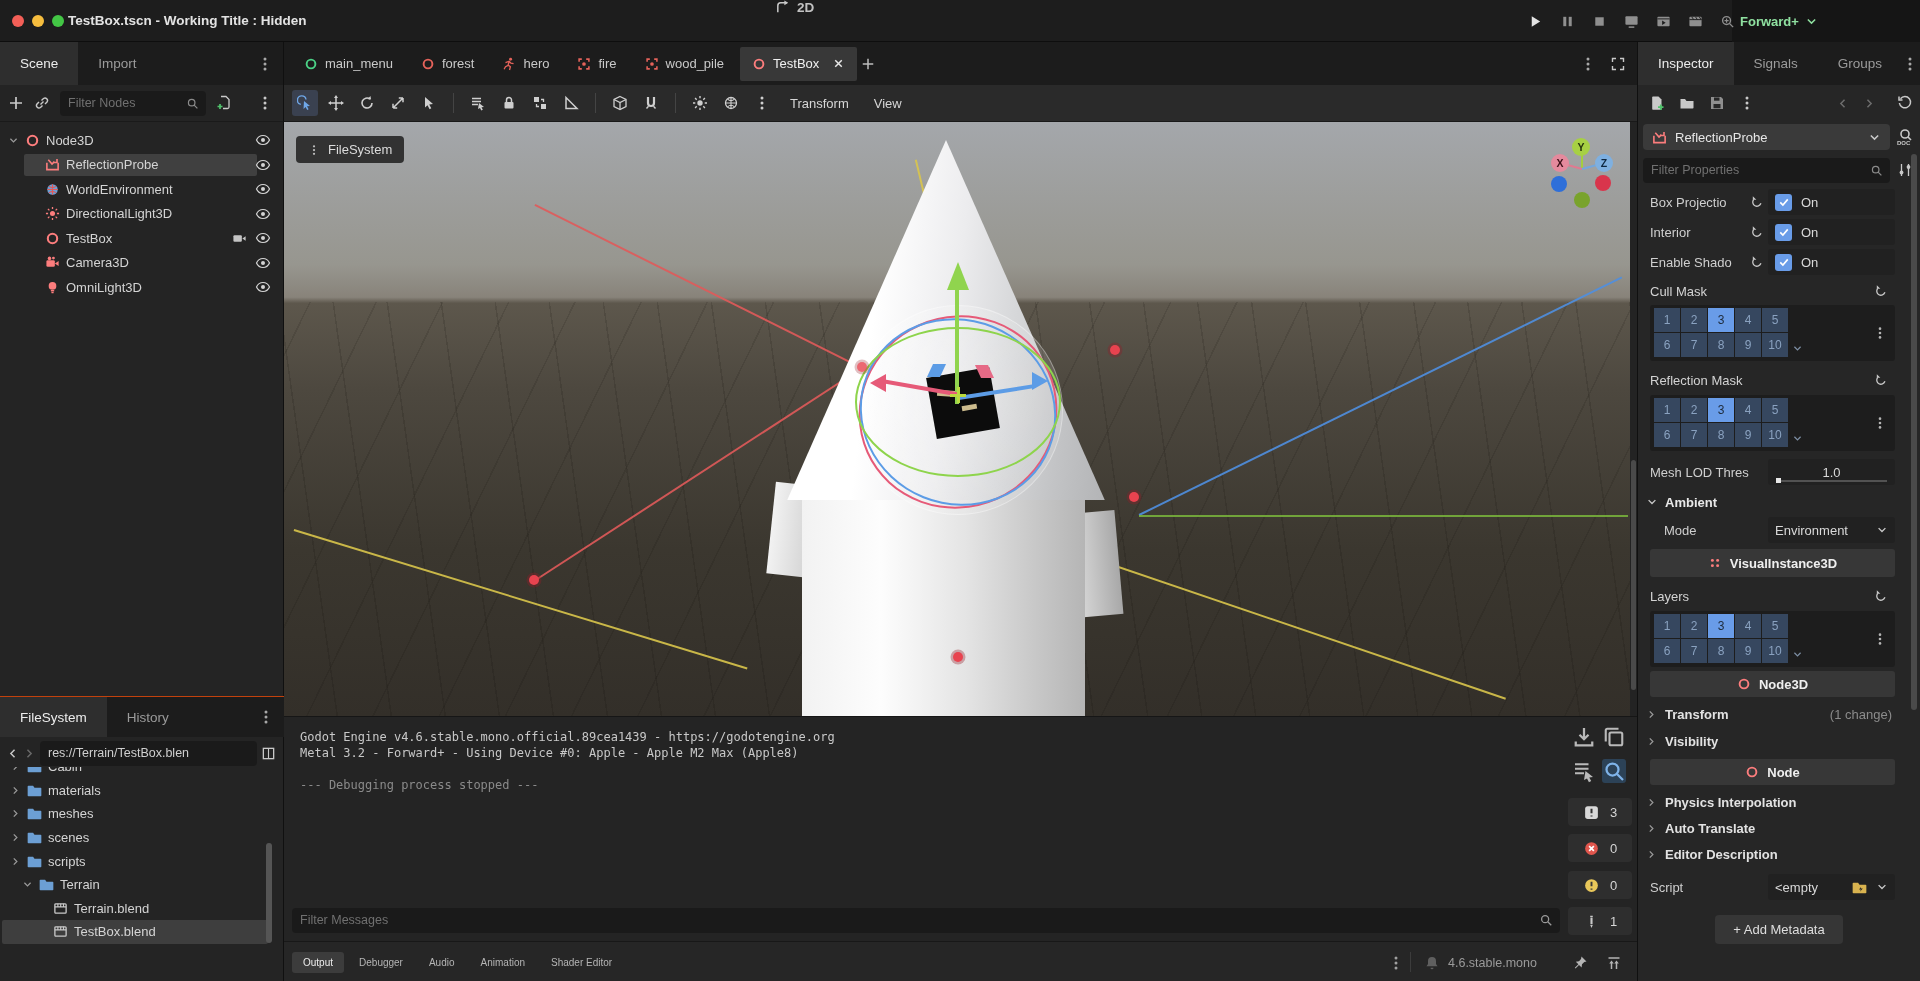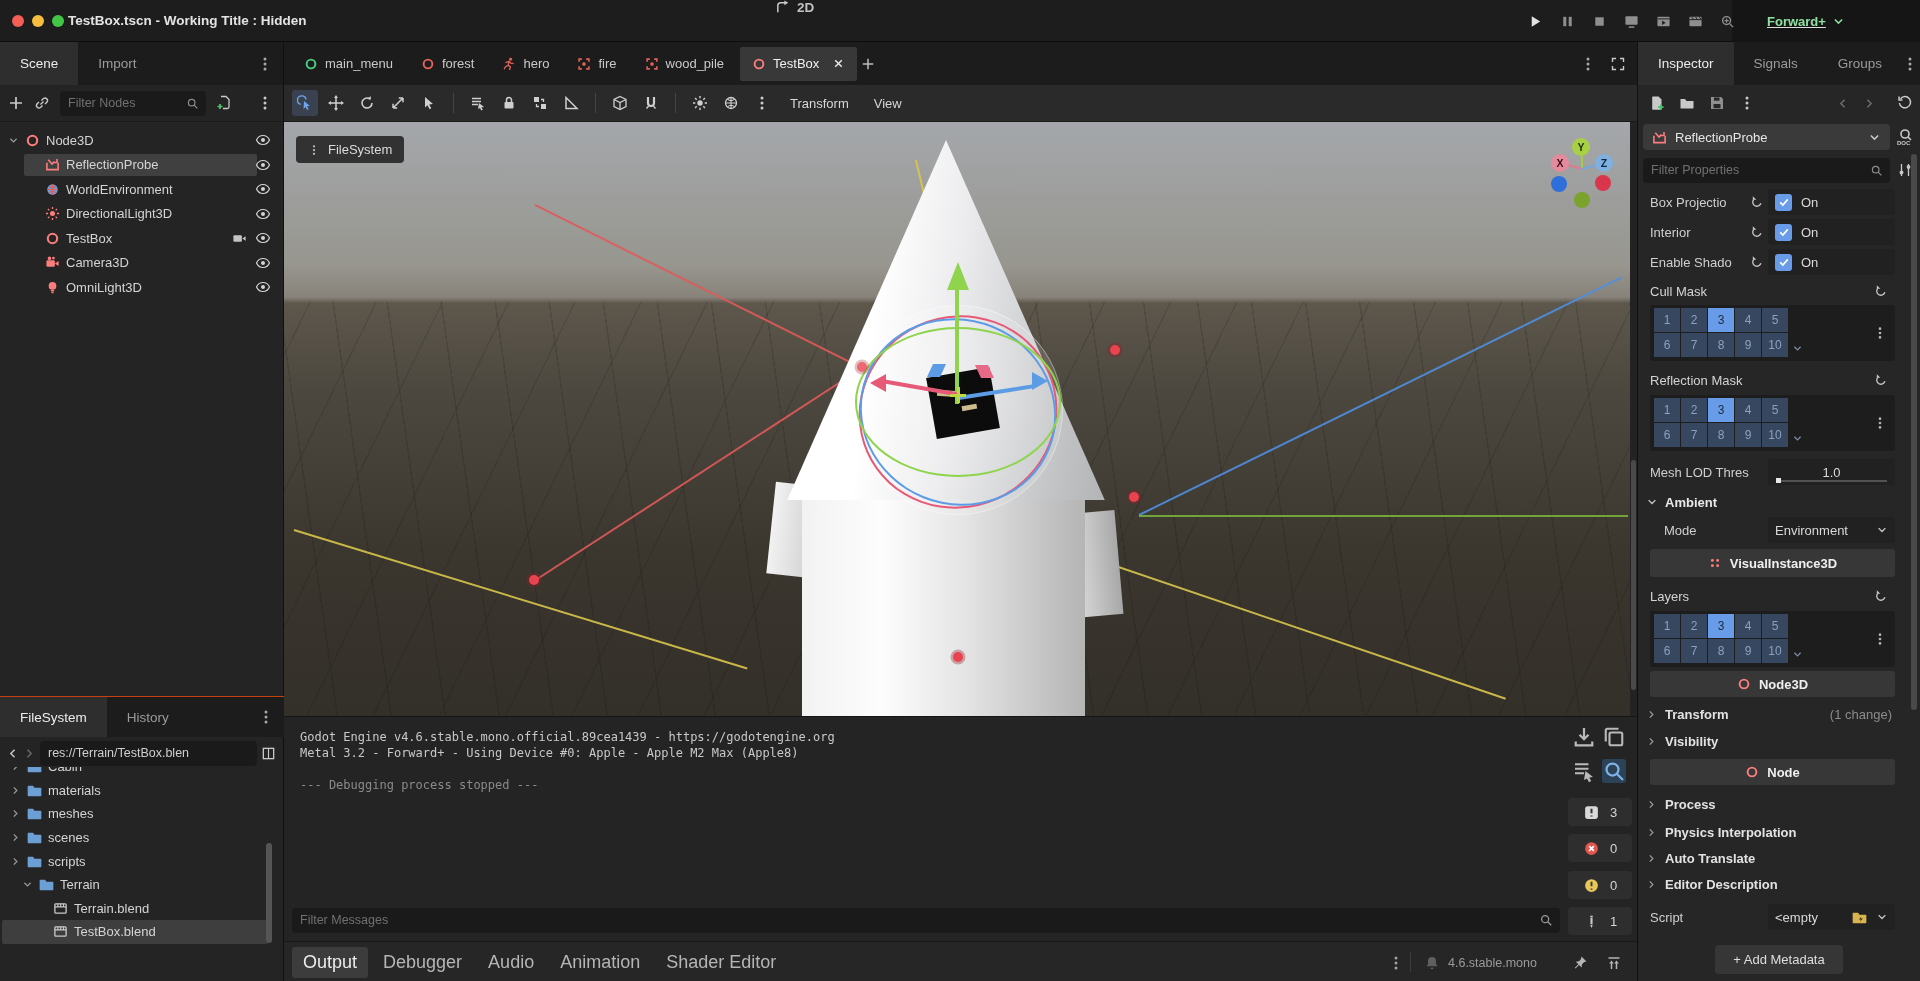--- a/index.html
+++ b/index.html
@@ -63,21 +63,21 @@
   .arm{position:absolute;background:linear-gradient(90deg,#f2f2f2,#cfcfcf);}
   #persp-pill{position:absolute;left:12px;top:14px;height:27px;padding:0 12px;border-radius:4px;background:rgba(34,34,34,.88);
     display:flex;align-items:center;gap:8px;color:#dcdcdc;font-size:13px;}
   .nav-ball{position:absolute;border-radius:50%;display:flex;align-items:center;justify-content:center;font-size:10.5px;font-weight:700;}
   .nav-line{position:absolute;height:2.4px;transform-origin:0 50%;}
   
   #console{left:0;top:674px;width:1353px;height:265px;background:#242424;border-top:1px solid #161616;}
   .cline{font:12px "DejaVu Sans Mono",monospace;line-height:16px;color:#c8c8c8;white-space:pre;}
   .cline.dim{color:#8a8a8a;}
   .cbadge{position:absolute;left:1284px;width:64px;height:28px;background:#2e2e2e;border-radius:4px;display:flex;align-items:center;justify-content:center;gap:10px;color:#d5d5d5;font-size:13px;}
-  .chip{padding:5px 11px;border-radius:3px;color:#b5b5b5;font-size:18px;}
+  .chip{padding:5px 11px;border-radius:3px;color:#b5b5b5;font-size:10px;}
   .chip.active{background:#3c3c3c;color:#ececec;}
   .cicon-btn{position:absolute;width:24px;height:24px;display:flex;align-items:center;justify-content:center;border-radius:3px;}
   
   #inspector{left:1637px;top:42px;width:283px;height:939px;background:#262626;border-left:1px solid #101010;}
   .irow{display:flex;align-items:center;}
   .rightcol{width:30px;display:flex;justify-content:center;flex:none;}
   .selbox{flex:1;margin-left:5px;height:26px;background:#3a3a3a;border-radius:4px;display:flex;align-items:center;gap:8px;padding:0 9px;color:#e6e6e6;}
   .prop-row{display:flex;align-items:center;height:30px;padding-left:12px;}
   .plabel{color:#cfcfcf;font-size:13px;white-space:nowrap;overflow:hidden;width:100px;flex:none;}
   .vbox{width:127px;margin-left:auto;margin-right:25px;height:26px;background:#212121;border-radius:3px;display:flex;align-items:center;padding:0 7px;gap:9px;color:#d9d9d9;position:relative;}
@@ -144,21 +144,21 @@
       <div class="mode-btn">
         <span class="icon" style="height: 15px; width: 15px;">
           <svg viewBox="0 0 16 16">
             <circle cx="8" cy="4" r="2" fill="currentColor"></circle>
             <path d="M8 6v3.5M4 14c0-3 8-3 8 0z" fill="currentColor" stroke="currentColor" stroke-width="1.2"></path>
           </svg>
         </span>
         <span>AssetLib</span>
       </div>
     </div>
-  <div class="abs flex" style="left:1528px;top:0;height:42px;gap:32px;text-decoration:underline;">
+  <div class="abs flex" style="left:1528px;top:0;height:42px;gap:5px;">
     <span id="run-icons" class="flex" style="gap:17px;">
         <span class="icon" style="height: 15px; width: 15px; color: rgb(227, 227, 227);">
           <svg viewBox="0 0 16 16">
             <path d="M4 2.5l9 5.5-9 5.5z" fill="currentColor"></path>
           </svg>
         </span>
         <span class="icon" style="height: 15px; width: 15px; color: rgb(143, 143, 143);">
           <svg viewBox="0 0 16 16">
             <rect x="3.5" y="3" width="3.2" height="10" fill="currentColor"></rect>
             <rect x="9.3" y="3" width="3.2" height="10" fill="currentColor"></rect>
@@ -1290,28 +1290,20 @@
 
   <div class="catbar" style="height:26px;">
     <span class="icon" style="color:#fc7d7d;width:14px;height:14px;">
         <svg viewBox="0 0 16 16">
           <circle cx="8" cy="8" r="5" fill="none" stroke="currentColor" stroke-width="2.2"></circle>
         </svg>
       </span>
     <span>Node</span>
   </div>
   <div id="groups-node">
-      <div class="grp" style="height: 30px;">
-        <span class="icon" style="height: 11px; width: 11px; color: rgb(154, 154, 154);">
-          <svg viewBox="0 0 16 16">
-            <path d="M5.5 3.5L10 8l-4.5 4.5" fill="none" stroke="currentColor" stroke-width="1.8"></path>
-          </svg>
-        </span>
-        <span>Process</span>
-      </div>
       <div class="grp" style="height: 26px;">
         <span class="icon" style="height: 11px; width: 11px; color: rgb(154, 154, 154);">
           <svg viewBox="0 0 16 16">
             <path d="M5.5 3.5L10 8l-4.5 4.5" fill="none" stroke="currentColor" stroke-width="1.8"></path>
           </svg>
         </span>
         <span>Physics Interpolation</span>
       </div>
       <div class="grp" style="height: 26px;">
         <span class="icon" style="height: 11px; width: 11px; color: rgb(154, 154, 154);">

